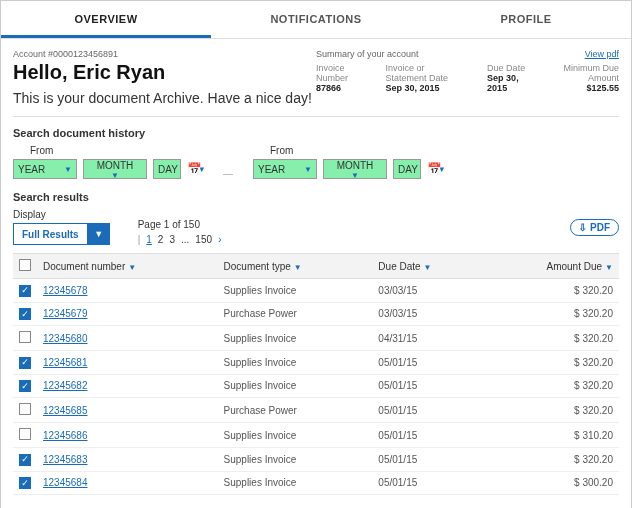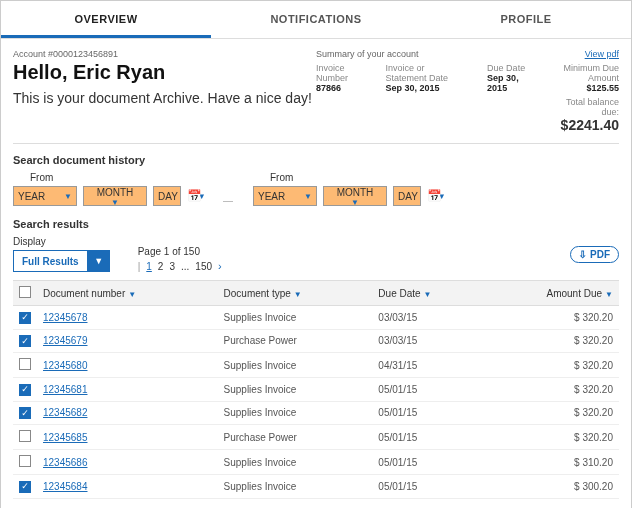--- a/index.html
+++ b/index.html
@@ -26,21 +26,21 @@
   .summary-col .val { color: #222; font-weight: bold; }
   .balance-block { margin-top: 4px; font-size: 9px; text-align: right; }
   .balance-amt { font-size: 14px; font-weight: bold; }
 
   .hr { border-top: 1px solid #ddd; margin: 10px 0; }
 
   .sec-title { font-weight: bold; font-size: 11px; margin-bottom: 6px; }
   .daterow { display: flex; gap: 20px; align-items: flex-end; }
   .dategroup .lbl { font-size: 10px; color: #333; margin-bottom: 3px; padding-left: 17px; }
   .dategroup .controls { display: flex; gap: 6px; align-items: center; }
-  .select { border: 1px solid #999; height: 20px; display: flex; align-items: center; justify-content: space-between; padding: 0 4px; font-size: 10px; cursor: pointer; background: #fdba74; }
+  .select { border: 1px solid #999; height: 20px; display: flex; align-items: center; justify-content: space-between; padding: 0 4px; font-size: 10px; cursor: pointer; background: #86efac; }
   .select.year { width: 64px; }
   .select.month { width: 64px; flex-direction: column; }
   .select.day { width: 28px; gap: 20px; }
   .caret { color: #1a6bb8; font-size: 8px; }
   .cal-icon { width: 16px; height: 16px; display: inline-flex; align-items: center; justify-content: center; color: #1a6bb8; font-size: 12px; cursor:pointer; }
   .dash { color: #aaa; font-size: 10px; }
 
   .results-bar { display: flex; justify-content: space-between; align-items: center; margin-top: 0; }
   .display-block .lbl { font-size: 10px; color: #333; margin-bottom: 3px; }
   .full-results { display: flex; align-items: center; }
@@ -101,24 +101,20 @@
             <div class="lbl">Invoice or Statement Date</div>
             <div class="val">Sep 30, 2015</div>
           </div>
           <div class="summary-col">
             <div class="lbl">Due Date</div>
             <div class="val">Sep 30, 2015</div>
           </div>
           <div class="summary-col" style="text-align:right;">
             <div class="lbl">Minimum Due Amount</div>
             <div class="val">$125.55</div>
-            <div class="balance-block">
-              <div class="lbl">Total balance due:</div>
-              <div class="balance-amt">$2241.40</div>
-            </div>
           </div>
         </div>
       </div>
     </div>
 
     <div class="hr"></div>
 
     <div class="sec-title">Search document history</div>
     <div class="daterow">
       <div class="dategroup">
@@ -245,20 +241,27 @@
           </tr>
           <tr>
             <td class="cbcol"><span class="cb"></span></td>
             <td><a class="docnum">12345686</a></td>
             <td>Supplies Invoice</td>
             <td>05/01/15</td>
             <td class="amt">$ 310.20</td>
           </tr>
           <tr>
             <td class="cbcol"><span class="cb checked"></span></td>
+            <td><a class="docnum">12345683</a></td>
+            <td>Supplies Invoice</td>
+            <td>05/01/15</td>
+            <td class="amt">$ 320.20</td>
+          </tr>
+          <tr>
+            <td class="cbcol"><span class="cb checked"></span></td>
             <td><a class="docnum">12345684</a></td>
             <td>Supplies Invoice</td>
             <td>05/01/15</td>
             <td class="amt">$ 300.20</td>
           </tr>
         </tbody>
     </table>
 
   </div>
 </div>

